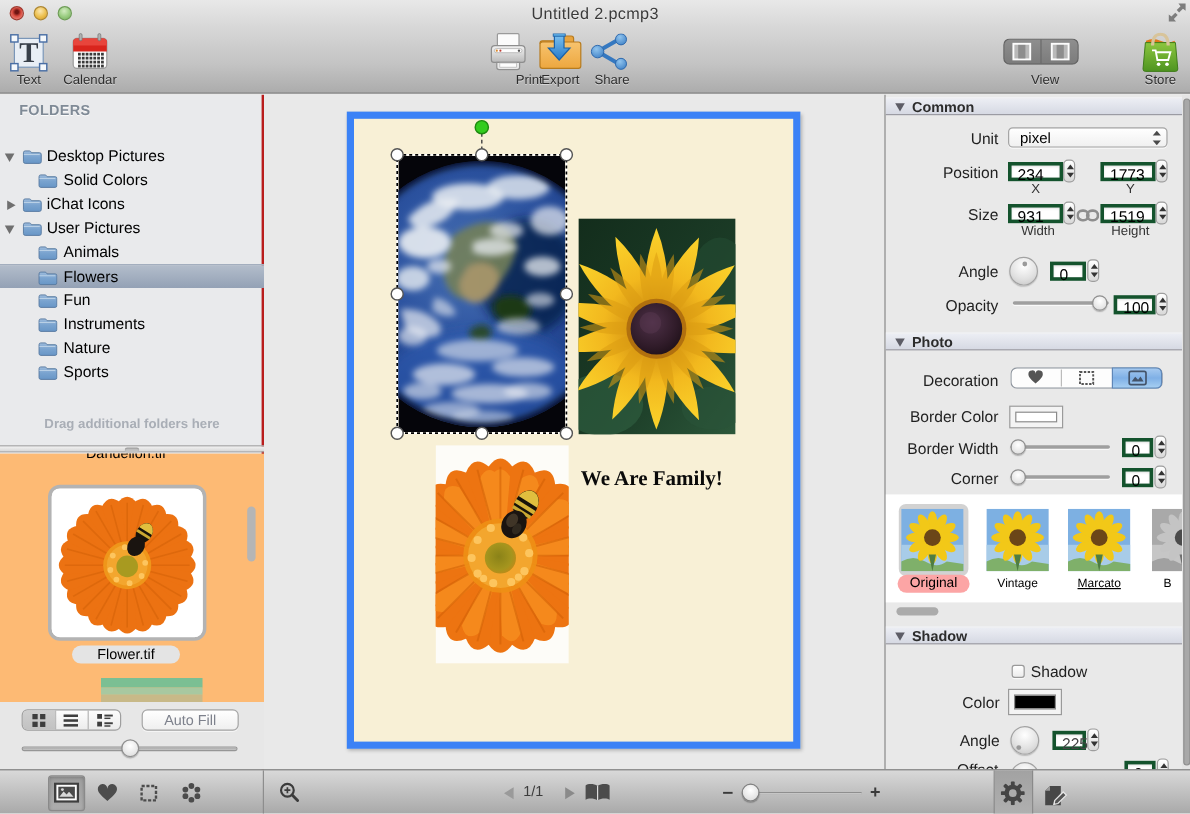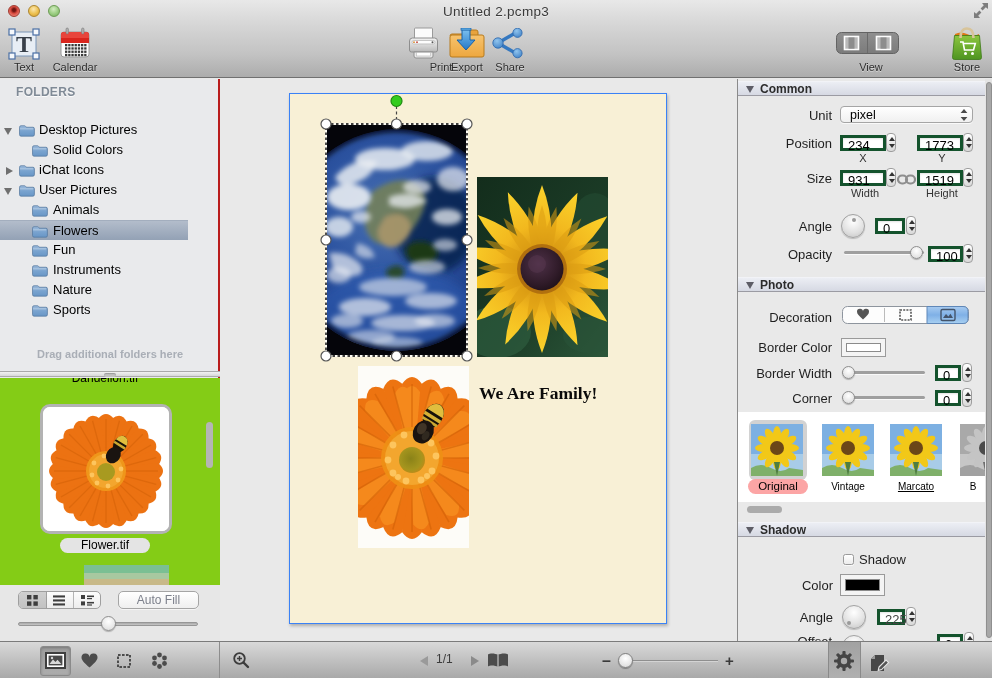--- a/index.html
+++ b/index.html
@@ -20,39 +20,39 @@
 
 
 #sidebar { left:0; top:79px; width:220px; height:562px; background:#e9eaec; border-right:2px solid #b91c1c; }
 #folders-hd { left:16px; top:6px; font-size:12px; font-weight:bold; color:#7f8a96; text-shadow:0 1px 0 rgba(255,255,255,.8); letter-spacing:.3px;}
 .frow { left:0; width:220px; height:20px; font-size:13px; color:#000; line-height:20px; }
 .frow .txt { position:absolute; top:0; }
 .tri { position:absolute; top:7px; width:0; height:0; }
 .tri.r { border-left:7px solid #6f6f6f; border-top:4.5px solid transparent; border-bottom:4.5px solid transparent; }
 .tri.d { border-top:7px solid #6f6f6f; border-left:4.5px solid transparent; border-right:4.5px solid transparent; top:8px;}
 .folder { position:absolute; top:4px; width:17px; height:13px; }
-#sel-row { left:0; width:188px; height:20px; background:linear-gradient(#b3bdcb,#93a1b5); border-top:1px solid #a3aebe; }
+#sel-row { left:0; width:220px; height:20px; background:linear-gradient(#b3bdcb,#93a1b5); border-top:1px solid #a3aebe; }
 #dragtxt { left:0; top:269px; width:220px; text-align:center; font-size:11px; font-weight:bold; color:#a9aeb6; }
 #splitter { left:0; top:292px; width:220px; height:6px; background:linear-gradient(#f2f2f2,#d8d8d8); border-top:1px solid #a9a9a9; border-bottom:1px solid #ababab;}
-#browser { left:0; top:299px; width:231px; height:207px; background:#84cc16; overflow:hidden;}
+#browser { left:0; top:299px; width:231px; height:207px; background:#fdba74; overflow:hidden;}
 #flwbox { left:40px; top:26px; width:132px; height:130px; border:3px solid #b3b3b3; border-radius:10px; background:#fff; overflow:hidden;}
 #flwlbl { left:60px; top:160px; width:90px; height:15px; background:#e4e4e4; border-radius:8px; text-align:center; font-size:12px; color:#000; line-height:15px;}
 #nextthumb { left:84px; top:187px; width:85px; height:20px; overflow:hidden;}
 #vscroll { left:206px; top:44px; width:7px; height:46px; background:#b5b5b5; border-radius:4px;}
 #ctrls { left:0; top:506px; width:220px; height:56px; background:#e7e7e7;}
 #seg3 { left:18px; top:6px; width:83px; height:18px; border:1px solid #9f9f9f; border-radius:5px; background:linear-gradient(#fdfdfd,#ececec); }
 #seg3 .seg1 { position:absolute; left:0; top:0; width:28px; height:16px; background:linear-gradient(#cfcfcf,#c2c2c2); border-right:1px solid #9f9f9f; border-radius:4px 0 0 4px;}
 #seg3 .d2 { position:absolute; left:54px; top:0; width:1px; height:16px; background:#b5b5b5;}
 #autofill { left:118px; top:6px; width:81px; height:18px; border:1px solid #a5a5a5; border-radius:5px; background:linear-gradient(#ffffff,#efefef); text-align:center; font-size:12px; color:#7d818c; line-height:17px; box-shadow:0 1px 0 rgba(255,255,255,.6);}
 #sldtrack { left:18px; top:37px; width:180px; height:4px; background:linear-gradient(#a8a8a8,#c6c6c6); border-radius:2px; border:1px solid #969696;}
 #sldthumb { left:101px; top:31px; width:15px; height:15px; border-radius:50%; background:radial-gradient(circle at 50% 35%, #ffffff, #d9d9d9); border:1px solid #8f8f8f; box-shadow:0 1px 1px rgba(0,0,0,.25);}
 
 
 #canvas { left:220px; top:79px; width:517px; height:562px; background:#e9e9e9; }
-#page { left:69px; top:14px; width:378px; height:531px; background:#f8f0d6; border:1px solid #3b82f6; box-shadow:1px 2px 3px rgba(0,0,0,.25);}
+#page { left:69px; top:14px; width:378px; height:531px; background:#f8f0d6; border:6px solid #3b82f6; box-shadow:1px 2px 3px rgba(0,0,0,.25);}
 
 
 #inspector { left:737px; top:79px; width:255px; height:562px; background:#e9e9e9; border-left:1px solid #8a8a8a; overflow:hidden;}
 .sechd { left:0; width:255px; height:15px; background:linear-gradient(#eceef4,#d6d9e3); border-top:1px solid #f2f3f7; border-bottom:1px solid #9b9ba3; font-size:12px; font-weight:bold; color:#2c2c2c; line-height:15px; }
 .sechd .tri { border-top:7px solid #5d5d66; border-left:4.5px solid transparent; border-right:4.5px solid transparent; top:4px; left:8px;}
 .sechd span { position:absolute; left:22px; top:0;}
 .lbl { position:absolute; font-size:13px; color:#1f1f1f; text-align:right; }
 .slbl { position:absolute; font-size:11px; color:#333; text-align:center;}
 .field { position:absolute; background:#fff; border:3px solid #14532d; font-size:13px; color:#000; padding-left:5px; line-height:15px; box-shadow:inset 0 1px 2px rgba(0,0,0,.12);}
 .stepper { position:absolute; width:10px; height:19px; background:linear-gradient(#ffffff,#d8d8d8); border:1px solid #9e9e9e; border-radius:4px; }

